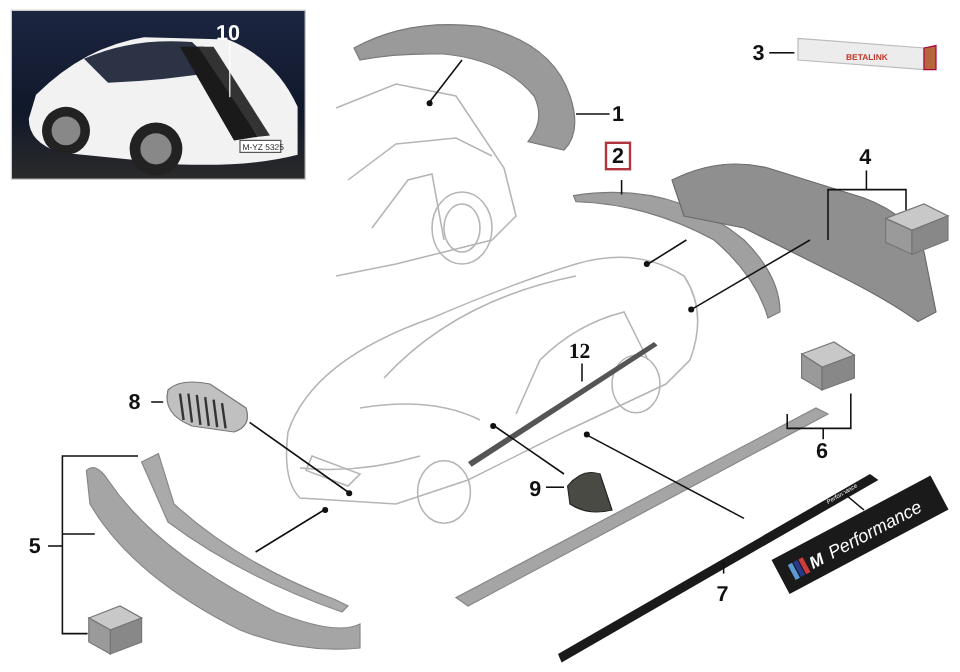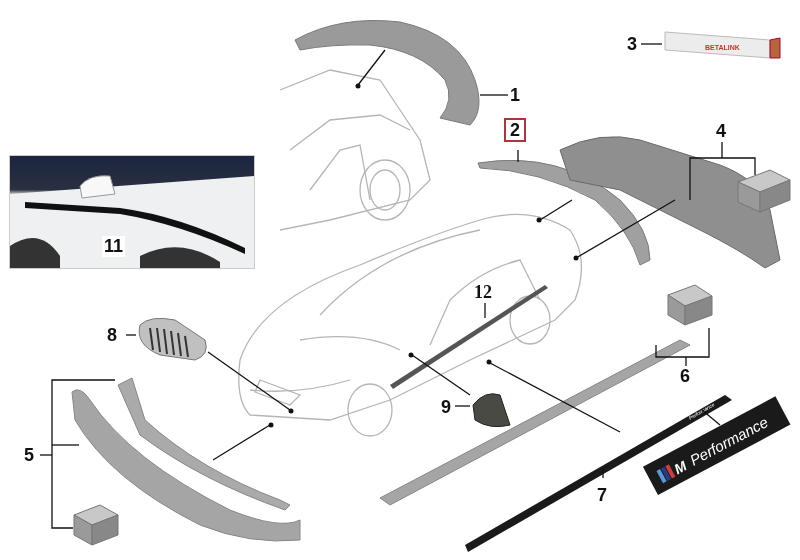--- a/index.html
+++ b/index.html
@@ -13,31 +13,37 @@
   .photo .tag { position:absolute; font-weight:bold; font-size:18px; color:#fff;
                 font-family:"Liberation Sans", sans-serif; }
   .photo .tag.light { color:#111; background:#fff; padding:0 2px; }
   .perf-text { font-family:"Liberation Sans", sans-serif; font-style:italic; fill:#fff; }
 </style>
 </head>
 <body>
 
 <div id="stage">
 
+  <div class="photo" style="left:9px;top:8px;width:244px;height:140px;background:linear-gradient(180deg,#1b2540 0%,#10182a 60%,#2a2a2a 100%);">
+    <svg width="244" height="140">
+      <path d="M20 70 Q60 30 110 22 L180 24 Q220 40 238 80 L238 120 Q200 130 140 128 L40 118 Q14 110 14 90 Z" fill="#f2f2f2"></path>
+      <path d="M60 40 Q100 22 150 26 L175 50 Q130 58 80 60 Z" fill="#2b3344"></path>
+      <path d="M140 30 L160 30 L205 105 L185 108 Z" fill="#1a1a1a"></path>
+      <path d="M155 30 L168 30 L215 104 L205 105 Z" fill="#333"></path>
+      <circle cx="45" cy="100" r="20" fill="#222"></circle>
+        <circle cx="45" cy="100" r="12" fill="#888"></circle>
+      <circle cx="120" cy="115" r="22" fill="#222"></circle>
+        <circle cx="120" cy="115" r="13" fill="#888"></circle>
+      <rect x="190" y="108" width="34" height="10" fill="#fff" stroke="#555"></rect>
+      <text x="192" y="116" font-size="7" fill="#222" font-family="Liberation Sans, sans-serif">M-YZ 5325</text>
+    </svg>
+    <span class="tag" style="left:170px;top:8px;">10</span>
+    <div style="position:absolute;left:181px;top:26px;width:1px;height:46px;background:#fff;"></div>
+  </div>
 
-  <div class="photo" style="left:9px;top:155px;width:244px;height:112px;background:linear-gradient(180deg,#1b2540 0%,#2b3040 30%,#e6e8ec 35%,#f4f4f4 100%);">
-    <svg width="244" height="112">
-      <path d="M0 38 L244 20 L244 112 L0 112 Z" fill="#eef0f2"></path>
-      <path d="M70 30 Q80 18 100 20 L105 38 L72 42 Z" fill="#f8f8f8" stroke="#999"></path>
-      <path d="M15 46 L110 52 Q170 60 235 92 L235 98 Q170 68 110 58 L15 52 Z" fill="#111"></path>
-      <path d="M0 90 Q30 70 50 100 L50 112 L0 112 Z" fill="#333"></path>
-      <path d="M130 100 Q170 80 210 106 L210 112 L130 112 Z" fill="#333"></path>
-    </svg>
-    <span class="tag light" style="left:92px;top:80px;">11</span>
-  </div>
 
   <svg width="800" height="560" style="position:absolute;left:0;top:0;">
 
     <g fill="none" stroke="#b5b5b5" stroke-width="1.3">
       <path d="M280 90 L330 70 L380 80 L400 110 L420 140 L430 180 L410 200 L330 220 L280 230"></path>
       <path d="M290 150 L330 120 L380 115 L410 130"></path>
       <path d="M310 190 L340 150 L360 145 L370 200"></path>
       <ellipse cx="385" cy="190" rx="25" ry="30"></ellipse>
       <ellipse cx="385" cy="190" rx="15" ry="20"></ellipse>
     </g>

